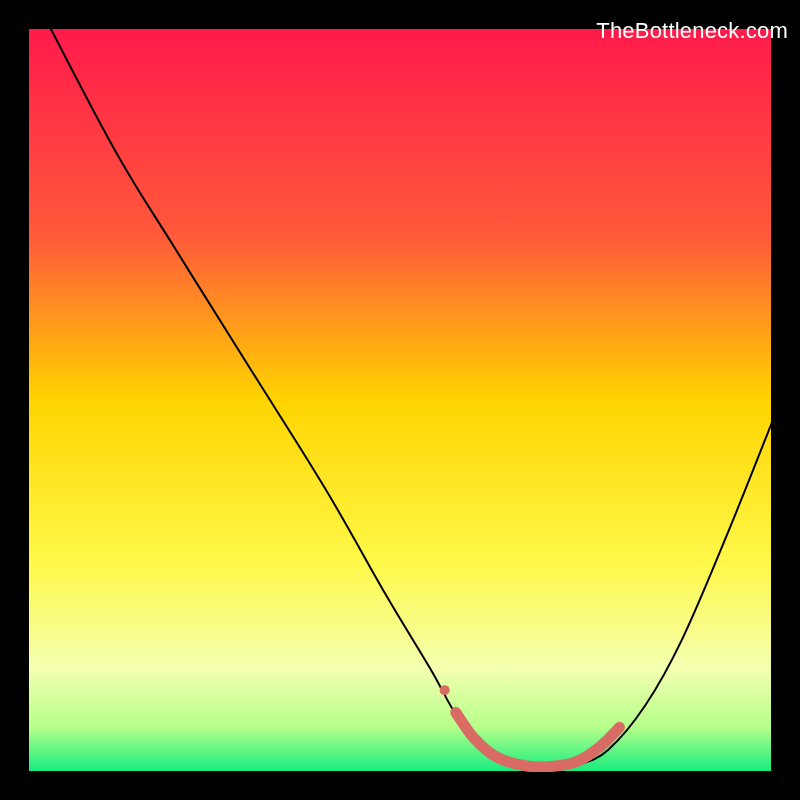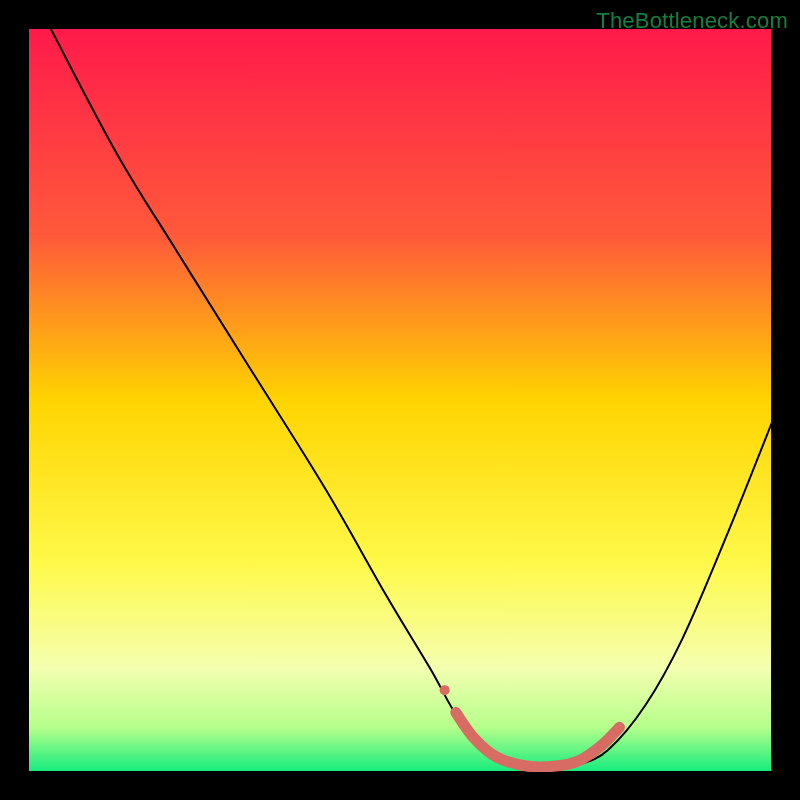--- a/index.html
+++ b/index.html
@@ -12,23 +12,23 @@
     font-family: Arial, Helvetica, sans-serif;
   }
   .frame {
     position: relative;
     width: 800px;
     height: 800px;
     background: #000;
   }
   .watermark {
     position: absolute;
-    top: 8px;
+    top: 18px;
     right: 12px;
-    color: #15803d;
+    color: #ffffff;
     font-size: 22px;
     font-weight: 500;
     letter-spacing: 0.2px;
     z-index: 3;
   }
   .plot-wrap {
     position: absolute;
     left: 28px;
     top: 28px;
     width: 744px;

